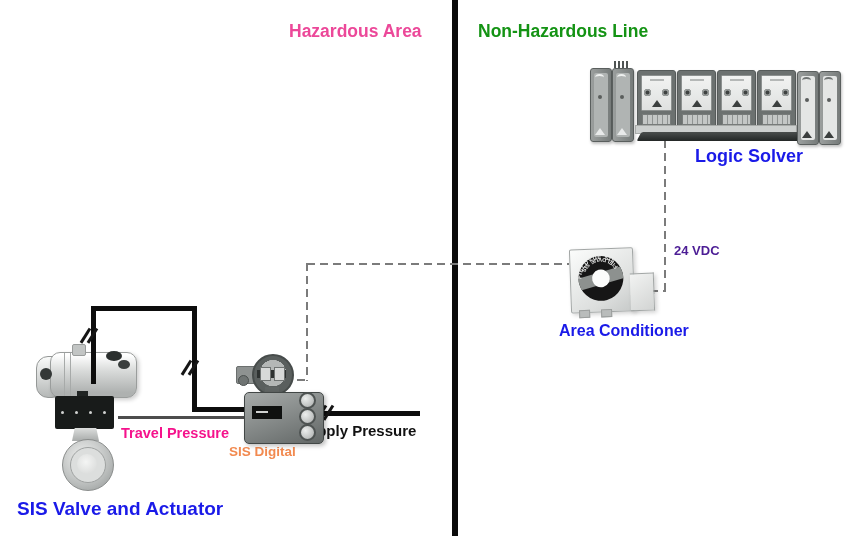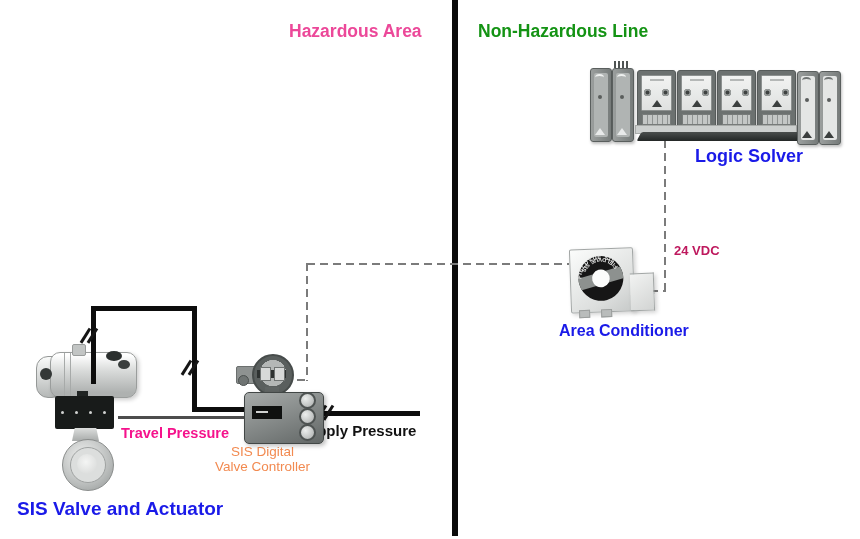--- a/index.html
+++ b/index.html
@@ -35,21 +35,21 @@
   .brk i{position:absolute;top:1px;display:block;width:2.5px;height:17px;background:#161616;transform:rotate(32deg);}
   .brk i+i{left:7px;}
   .b1{left:84px;top:326px;}
   .b2{left:185px;top:358px;}
   .b3{left:320px;top:403px;}
 
   
   .tfline{left:118px;top:416px;width:142px;height:3px;background:#4d4d4d;z-index:1;}
   .lbl-tf{left:121px;top:425px;font-size:14.5px;color:#f5128c;}
   .lbl-sp{left:298px;top:422px;font-size:15px;color:#111;}
-  .lbl-24v{left:674px;top:243px;font-size:13px;color:#be185d;}
+  .lbl-24v{left:674px;top:243px;font-size:13px;color:#4c1d95;}
 
   
   .solver{left:585px;top:57px;width:265px;height:95px;z-index:5;}
   .nmod{position:absolute;width:20px;height:72px;border:1px solid #5a5f5e;border-radius:3px;
         background:linear-gradient(90deg,#9b9f9e,#767b7a);box-shadow:1px 2px 3px rgba(0,0,0,.25);}
   .nmod .stripe{position:absolute;left:3px;right:3px;top:4px;bottom:4px;border-radius:2px;background:#b0b4b3;}
   .nmod.light .stripe{background:#e4e6e5;}
   .sq{position:absolute;left:4px;top:5px;width:9px;height:5px;border-top:2px solid #eef0ef;border-radius:50%;}
   .nmod.light .sq{border-top-color:#6f7473;}
   .ndot{position:absolute;left:7px;top:26px;width:4px;height:4px;border-radius:50%;background:#5a5e5d;}
@@ -91,21 +91,21 @@
   .capsq{position:absolute;top:13px;width:9px;height:12px;background:#d7d9d8;border:1px solid #6f7372;}
   .arm{position:absolute;left:0;top:12px;width:20px;height:16px;background:#8e9291;border:1px solid #6b6f6e;border-radius:2px;}
   .armknob{position:absolute;left:2px;top:21px;width:9px;height:9px;border-radius:50%;background:#6f7473;border:1px solid #4c5150;}
   .neck{position:absolute;left:29px;top:33px;width:14px;height:8px;background:#5f6463;}
   .cbody{position:absolute;left:8px;top:38px;width:78px;height:50px;border-radius:5px;border:1px solid #424746;
          background:linear-gradient(160deg,#a7abaa,#626766);box-shadow:2px 2px 4px rgba(0,0,0,.25);}
   .disp{position:absolute;left:16px;top:52px;width:30px;height:13px;background:#0f1110;}
   .disp i{position:absolute;left:4px;top:5px;width:12px;height:2px;background:#cfd1d0;}
   .port{position:absolute;left:63px;width:13px;height:13px;border-radius:50%;border:2px solid #4e5352;
         background:radial-gradient(circle at 35% 35%,#eceeed,#b9bcbb 75%);}
-  .ctrl-lbl{left:200px;top:444px;width:125px;font-size:13.5px;line-height:15px;color:#f28a50;font-weight:normal;text-align:center;position:absolute;}
+  .ctrl-lbl{left:200px;top:444px;width:125px;font-size:13.5px;line-height:15px;color:#f28a50;font-weight:bold;text-align:center;position:absolute;}
 
   
   .valve{left:28px;top:338px;width:126px;height:156px;z-index:3;}
   .acap{position:absolute;left:8px;top:18px;width:26px;height:40px;border-radius:12px;border:1px solid #959897;
         background:linear-gradient(180deg,#fafbfa,#b5b8b7);}
   .abody{position:absolute;left:22px;top:14px;width:85px;height:44px;border-radius:10px;border:1px solid #9a9d9c;
          background:linear-gradient(180deg,#ffffff 5%,#d9dbda 40%,#aeb1b0 90%);box-shadow:2px 2px 4px rgba(0,0,0,.2);}
   .aring{position:absolute;top:15px;width:1px;height:43px;background:#a7aaa9;}
   .aknob{position:absolute;left:12px;top:30px;width:12px;height:12px;border-radius:50%;background:#343837;}
   .afit{position:absolute;left:44px;top:6px;width:12px;height:10px;background:#c2c5c4;border:1px solid #999c9b;border-radius:2px;}
@@ -268,21 +268,20 @@
     <div class="cbody"></div>
     <div class="disp">
         <i></i>
       </div>
     <div class="port" style="top:38px;"></div>
     <div class="port" style="top:54px;"></div>
     <div class="port" style="top:70px;"></div>
   </div>
   <div class="ctrl-lbl">
     <div>SIS Digital</div>
-    <div>Valve Controller</div>
   </div>
 
   <div class="abs valve">
     <div class="acap"></div>
     <div class="abody"></div>
     <div class="aring" style="left:36px;"></div>
     <div class="aring" style="left:42px;"></div>
     <div class="aknob"></div>
     <div class="afit"></div>
     <div class="abump1"></div>

